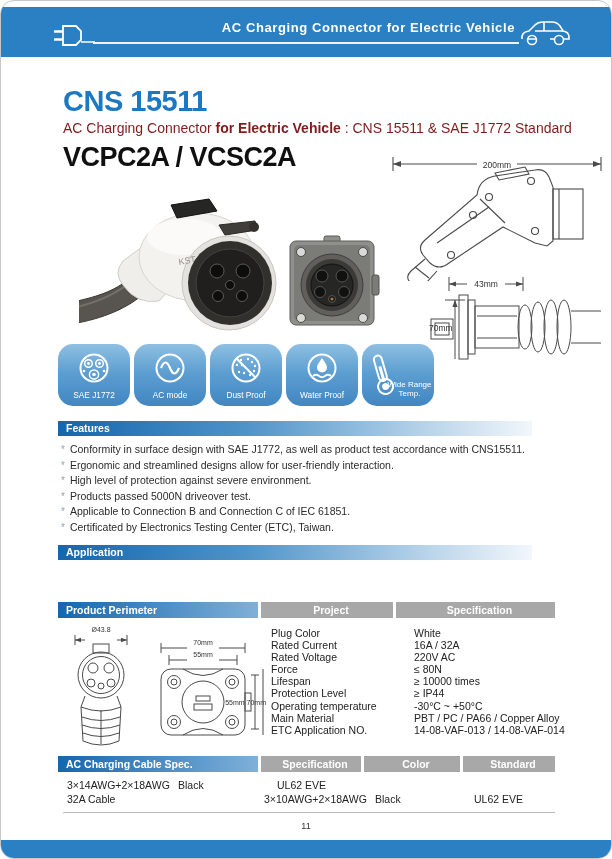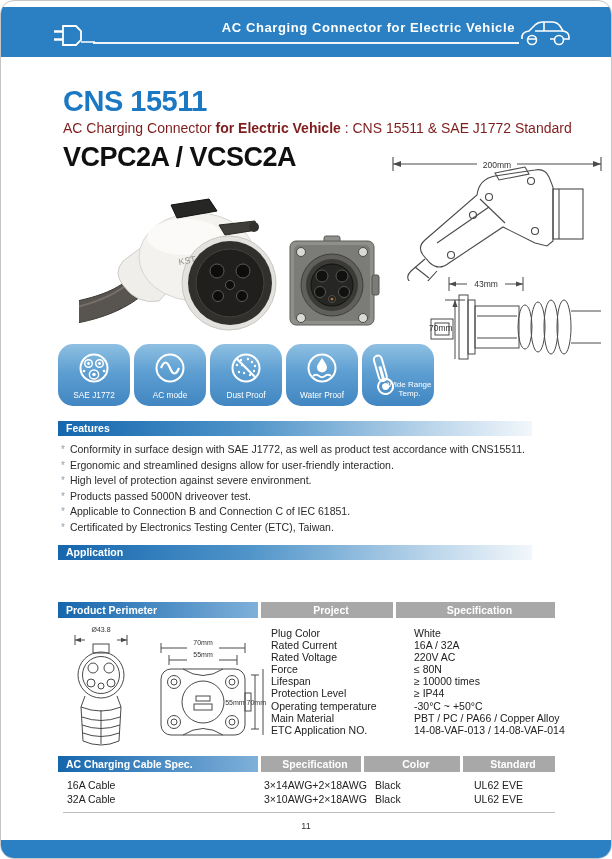--- a/index.html
+++ b/index.html
@@ -376,21 +376,20 @@
       </div>
   </div>
 
   <div class="sec-bar bar-blue" style="top:755px; left:57px; width:200px; height:16px; line-height:16px;"><span>AC Charging Cable Spec.</span></div>
   <div class="bar-gray" style="top:755px; left:260px; width:100px;">Specification</div>
   <div class="bar-gray" style="top:755px; left:363px; width:96px;">Color</div>
   <div class="bar-gray" style="top:755px; left:462px; width:92px;">Standard</div>
 
   <div class="cable-rows">
     <div class="cable-row">
-      <span class="c-name">16A Cable</span>
       <span class="c-spec">3×14AWG+2×18AWG</span>
       <span class="c-color">Black</span>
       <span>UL62 EVE</span>
     </div>
     <div class="cable-row">
       <span class="c-name">32A Cable</span>
       <span class="c-spec">3×10AWG+2×18AWG</span>
       <span class="c-color">Black</span>
       <span>UL62 EVE</span>
     </div>

